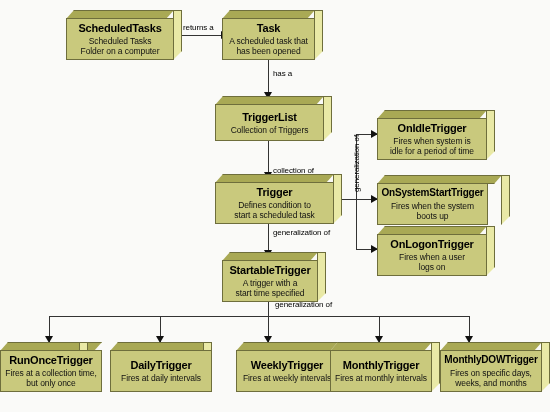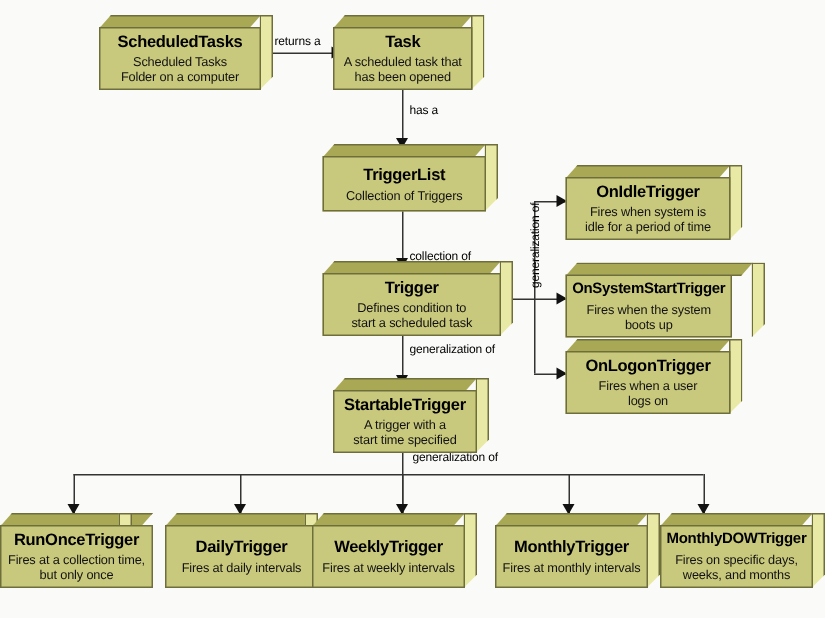--- a/index.html
+++ b/index.html
@@ -257,21 +257,21 @@
 
   <div class="node" style="left:110px; top:342px; width:102px; height:50px;border-radius:19px;">
     <div class="topface" style="left:0; width:102px; height:9px; clip-path: polygon(8px 0, 102px 0, 94px 9px, 0 9px);"></div>
     <div class="sideface" style="top:0; width:9px; height:50px; clip-path: polygon(0 0, 9px 0, 9px 41px, 0 50px);"></div>
     <div class="face" style="width:102px; height:42px;">
       <div class="title">DailyTrigger</div>
       <div class="desc">Fires at daily intervals</div>
     </div>
   </div>
 
-  <div class="node" style="left:208px; top:342px; width:110px; height:50px;">
+  <div class="node" style="left:236px; top:342px; width:110px; height:50px;">
     <div class="topface" style="left:0; width:102px; height:9px; clip-path: polygon(8px 0, 102px 0, 94px 9px, 0 9px);"></div>
     <div class="sideface" style="top:0; width:9px; height:50px; clip-path: polygon(0 0, 9px 0, 9px 41px, 0 50px);"></div>
     <div class="face" style="width:102px; height:42px;">
       <div class="title">WeeklyTrigger</div>
       <div class="desc">Fires at weekly intervals</div>
     </div>
   </div>
 
   <div class="node" style="left:330px; top:342px; width:110px; height:50px;">
     <div class="topface" style="left:0; width:102px; height:9px; clip-path: polygon(8px 0, 102px 0, 94px 9px, 0 9px);"></div>

